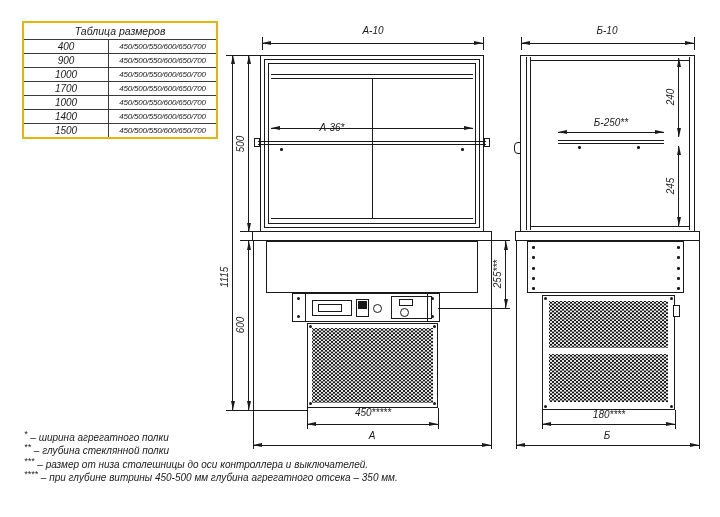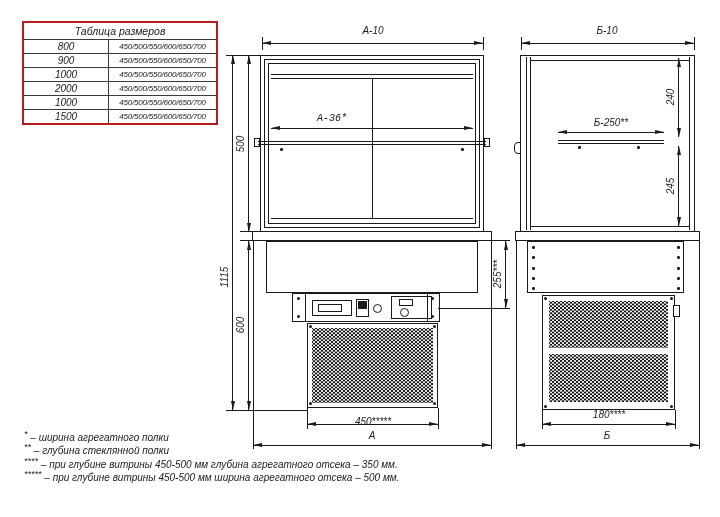--- a/index.html
+++ b/index.html
@@ -19,21 +19,21 @@
   .ar.u{border-left:2px solid transparent;border-right:2px solid transparent;border-bottom:9px solid #1a1a1a;}
   .ar.d{border-left:2px solid transparent;border-right:2px solid transparent;border-top:9px solid #1a1a1a;}
   .dlab{position:absolute;font-style:italic;font-size:10px;line-height:12px;text-align:center;white-space:nowrap;}
   .vrot{transform:rotate(-90deg);transform-origin:center center;height:12px;}
   .mesh{position:absolute;background-color:#ededed;background-image:
         radial-gradient(circle,#141414 1px,transparent 1.3px),
         radial-gradient(circle,#141414 1px,transparent 1.3px);
         background-size:4px 3.5px,4px 3.5px;background-position:0 0,2px 1.75px;}
   
   .size-table{position:absolute;left:22px;top:21px;border-collapse:collapse;
-              border:2px solid #b91c1c;font-style:italic;}
+              border:2px solid #eab308;font-style:italic;}
   .size-table th,.size-table td{border:1px solid #3a3a3a;padding:0;text-align:center;}
   .size-table .t-title{height:16px;font-size:10.5px;font-weight:normal;}
   .size-table .t-col{height:15px;font-size:9.5px;font-weight:normal;}
   .size-table .c-w{width:84px;font-size:10px;height:13px;}
   .size-table .c-d{width:107px;font-size:8px;letter-spacing:-0.2px;height:13px;}
   
   .footnotes{position:absolute;left:24px;top:433px;width:460px;}
   .fn{margin:0 0 2.6px 0;font-style:italic;font-size:10px;line-height:10.8px;white-space:nowrap;}
   .fn sup{font-size:9px;line-height:0;}
 </style>
@@ -43,37 +43,41 @@
 <div class="canvas">
 
   <table class="size-table">
     <thead>
       <tr>
           <th colspan="2" class="t-title">Таблица размеров</th>
         </tr>
     </thead>
     <tbody>
       <tr>
-          <td class="c-w">800</td>
+          <td class="c-w">400</td>
           <td class="c-d">450/500/550/600/650/700</td>
         </tr>
       <tr>
           <td class="c-w">900</td>
           <td class="c-d">450/500/550/600/650/700</td>
         </tr>
       <tr>
           <td class="c-w">1000</td>
           <td class="c-d">450/500/550/600/650/700</td>
         </tr>
       <tr>
-          <td class="c-w">2000</td>
+          <td class="c-w">1700</td>
           <td class="c-d">450/500/550/600/650/700</td>
         </tr>
       <tr>
           <td class="c-w">1000</td>
+          <td class="c-d">450/500/550/600/650/700</td>
+        </tr>
+      <tr>
+          <td class="c-w">1400</td>
           <td class="c-d">450/500/550/600/650/700</td>
         </tr>
       <tr>
           <td class="c-w">1500</td>
           <td class="c-d">450/500/550/600/650/700</td>
         </tr>
     </tbody>
   </table>
 
   <div class="vl" style="left:262px;top:37px;height:13px;"></div>
@@ -87,21 +91,21 @@
   <div class="box" style="left:264px;top:59px;width:216px;height:169px;"></div>
   <div class="box" style="left:268px;top:63px;width:208px;height:161px;"></div>
   <div class="hl" style="left:271px;top:74px;width:202px;"></div>
   <div class="hl" style="left:271px;top:78px;width:202px;"></div>
   <div class="hl" style="left:271px;top:218px;width:202px;"></div>
   <div class="vl" style="left:372px;top:78px;height:140px;"></div>
 
   <div class="hl" style="left:271px;top:128px;width:202px;"></div>
   <div class="ar l" style="left:271px;top:126px;"></div>
   <div class="ar r" style="left:464px;top:126px;"></div>
-  <div class="dlab" style="left:290px;top:113px;width:84px;font-family:Liberation Mono, monospace;">А-36*</div>
+  <div class="dlab" style="left:290px;top:122px;width:84px;">А-36*</div>
 
   <div class="hl" style="left:258px;top:141px;width:228px;"></div>
   <div class="hl" style="left:258px;top:144px;width:228px;"></div>
   <div class="box" style="left:254px;top:138px;width:6px;height:9px;"></div>
   <div class="box" style="left:484px;top:138px;width:6px;height:9px;"></div>
   <div class="dot" style="left:280px;top:148px;"></div>
   <div class="dot" style="left:461px;top:148px;"></div>
 
   <div class="box thick" style="left:252px;top:231px;width:240px;height:10px;"></div>
   <div class="box" style="left:266px;top:241px;width:212px;height:52px;"></div>
@@ -127,21 +131,21 @@
   <div class="screw" style="left:309px;top:325px;"></div>
   <div class="screw" style="left:433px;top:325px;"></div>
   <div class="screw" style="left:309px;top:402px;"></div>
   <div class="screw" style="left:433px;top:402px;"></div>
 
   <div class="vl" style="left:307px;top:408px;height:21px;"></div>
   <div class="vl" style="left:438px;top:408px;height:21px;"></div>
   <div class="hl" style="left:307px;top:424px;width:131px;"></div>
   <div class="ar l" style="left:307px;top:422px;"></div>
   <div class="ar r" style="left:429px;top:422px;"></div>
-  <div class="dlab" style="left:322px;top:416px;width:102px;">450*****</div>
+  <div class="dlab" style="left:322px;top:407px;width:102px;">450*****</div>
 
   <div class="vl" style="left:253px;top:241px;height:208px;"></div>
   <div class="vl" style="left:491px;top:241px;height:208px;"></div>
   <div class="hl" style="left:253px;top:445px;width:238px;"></div>
   <div class="ar l" style="left:253px;top:443px;"></div>
   <div class="ar r" style="left:482px;top:443px;"></div>
   <div class="dlab" style="left:343px;top:430px;width:58px;">А</div>
 
   <div class="hl" style="left:226px;top:55px;width:34px;"></div>
   <div class="hl" style="left:240px;top:231px;width:12px;"></div>
@@ -237,17 +241,17 @@
   <div class="vl" style="left:516px;top:241px;height:208px;"></div>
   <div class="vl" style="left:699px;top:241px;height:208px;"></div>
   <div class="hl" style="left:516px;top:445px;width:183px;"></div>
   <div class="ar l" style="left:516px;top:443px;"></div>
   <div class="ar r" style="left:690px;top:443px;"></div>
   <div class="dlab" style="left:578px;top:430px;width:58px;">Б</div>
 
   <div class="footnotes">
     <p class="fn"><sup>*</sup> <span>– ширина агрегатного полки</span></p>
     <p class="fn"><sup>**</sup> <span>– глубина стеклянной полки</span></p>
+    <p class="fn"><sup>***</sup> <span>– размер от низа столешницы до оси контроллера и выключателей.</span></p>
     <p class="fn"><sup>****</sup> <span>– при глубине витрины 450-500 мм глубина агрегатного отсека – 350 мм.</span></p>
-    <p class="fn"><sup>*****</sup> <span>– при глубине витрины 450-500 мм ширина агрегатного отсека – 500 мм.</span></p>
   </div>
 
 </div>
 
 </body></html>

